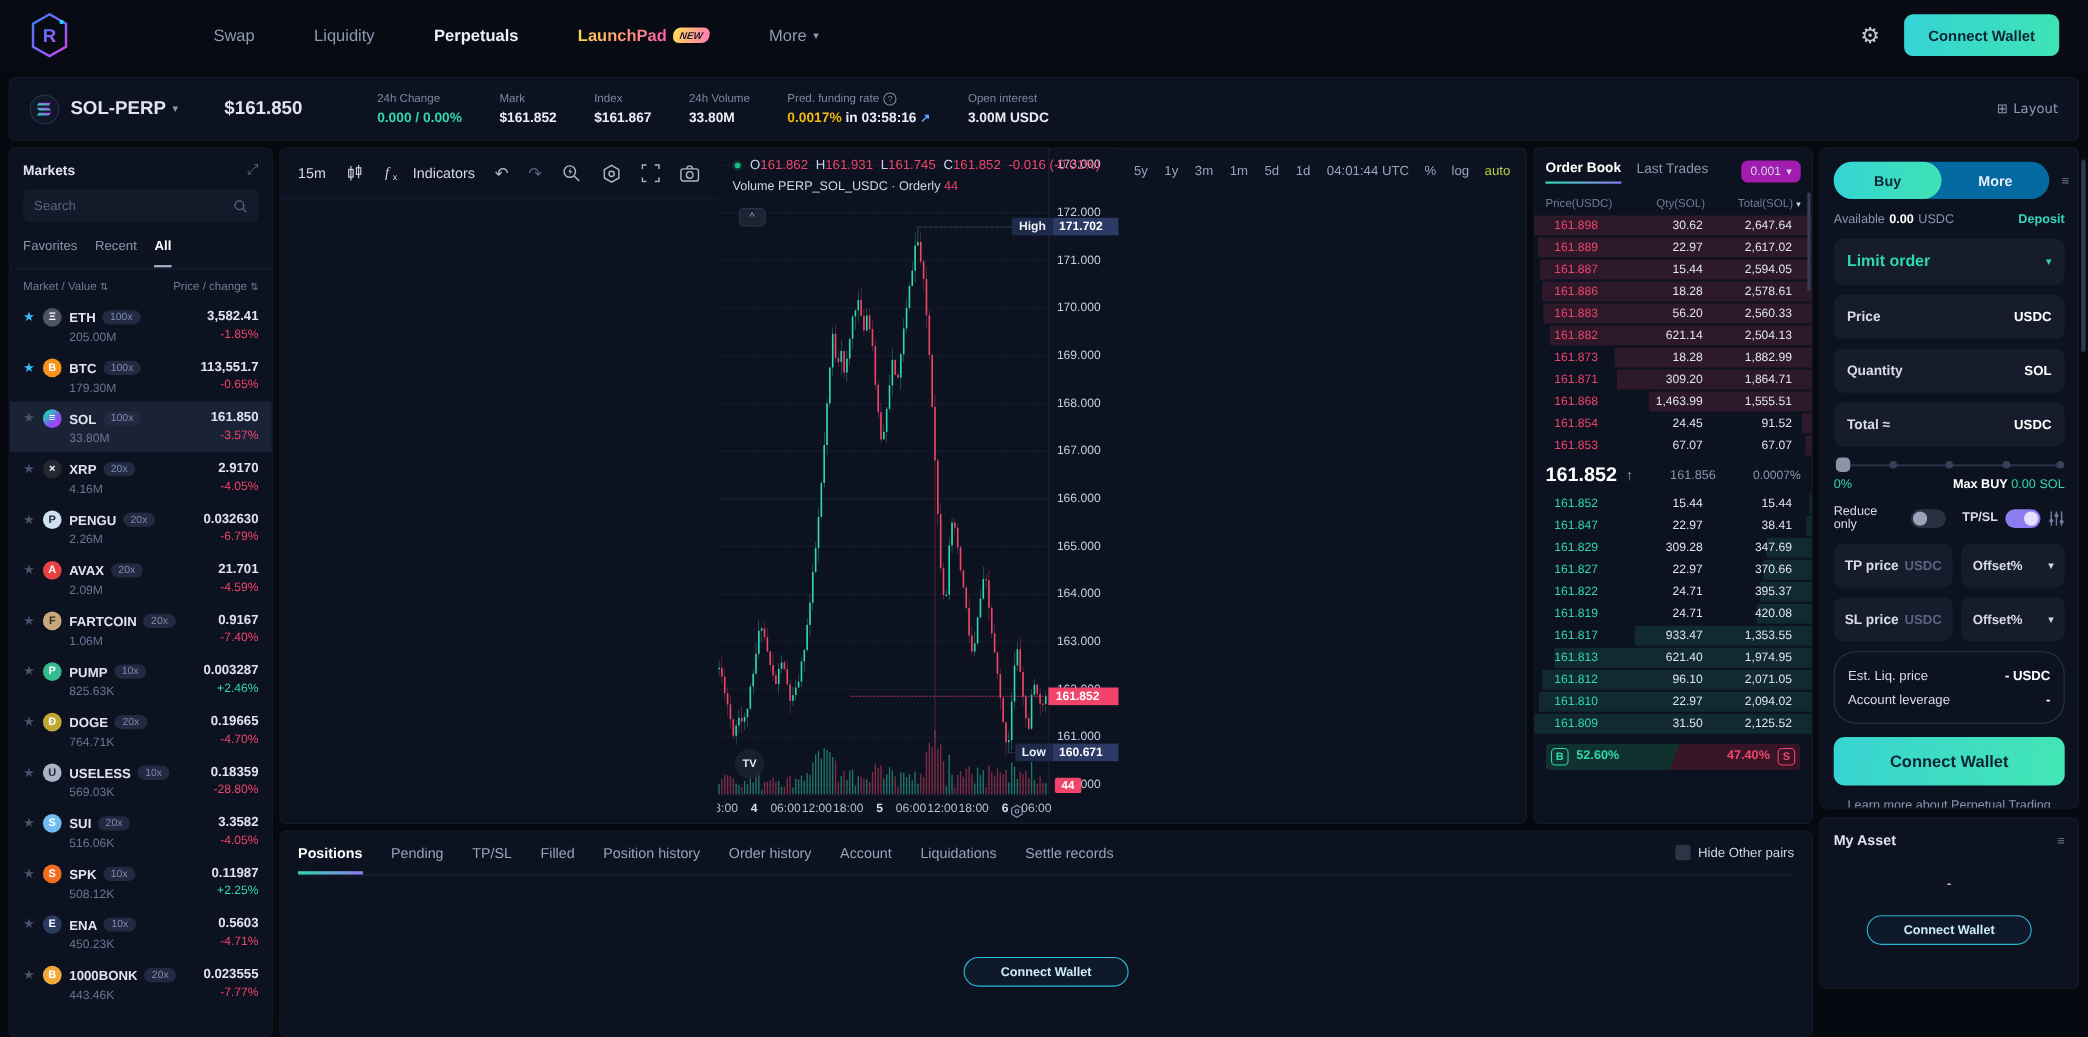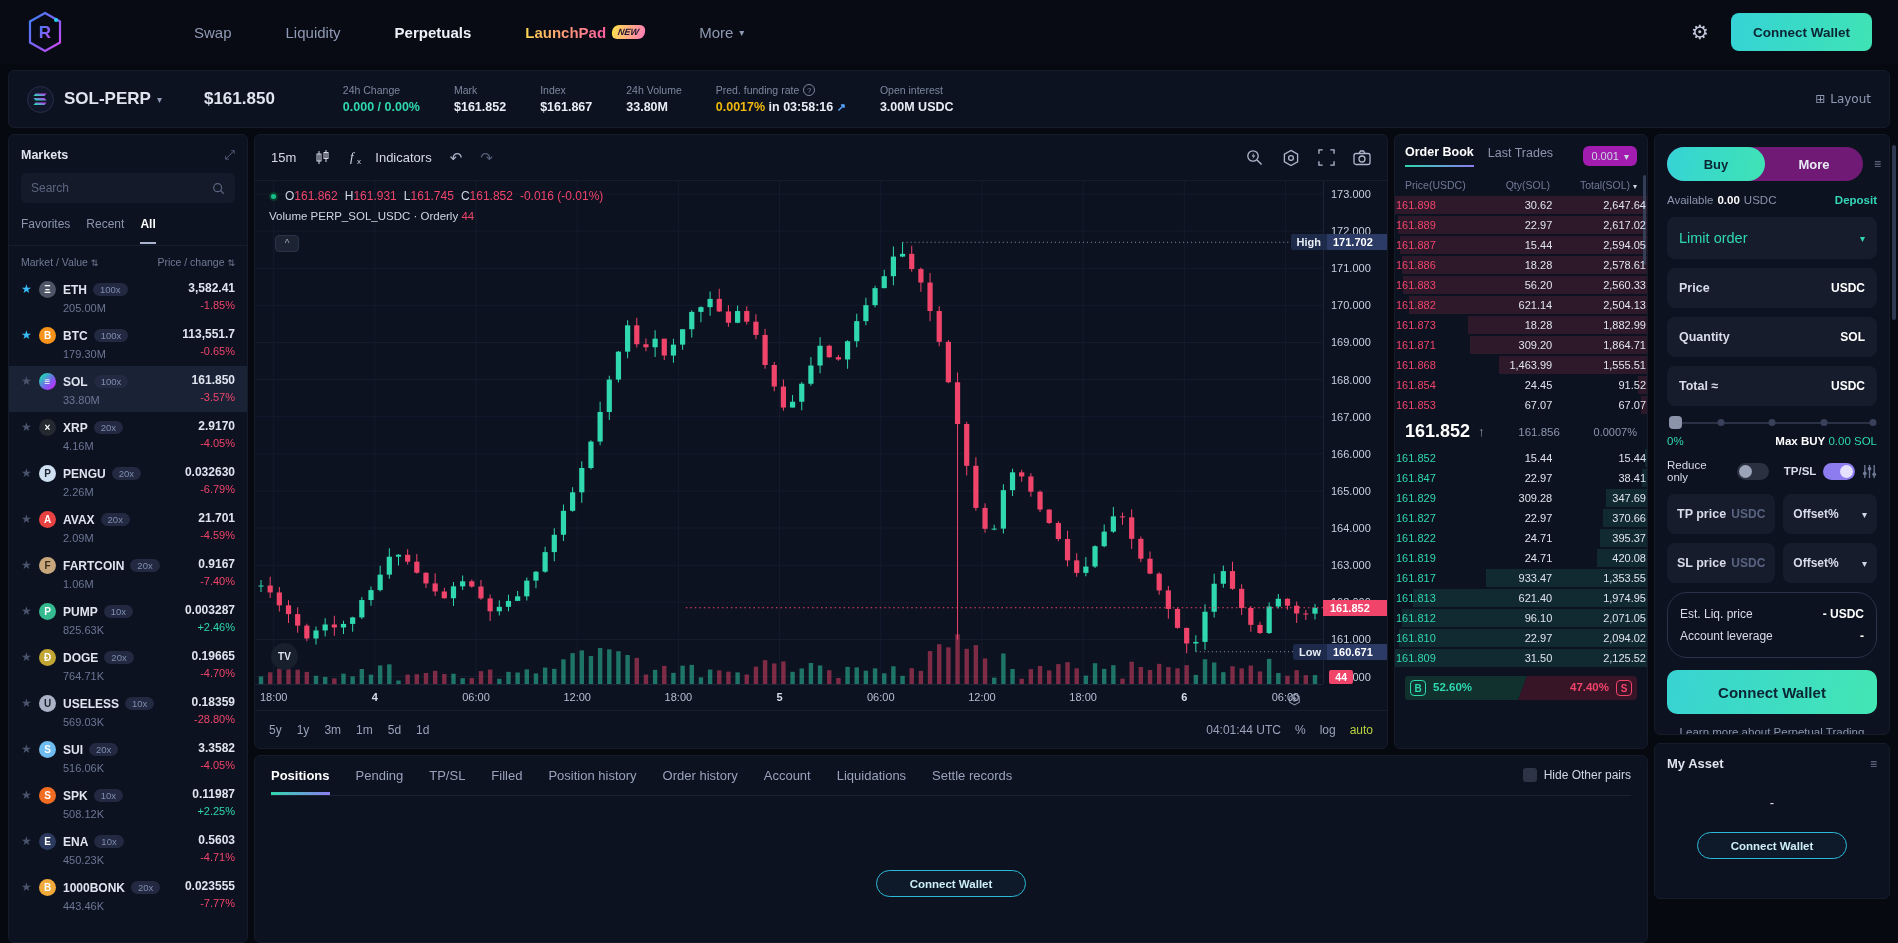--- a/index.html
+++ b/index.html
@@ -28,21 +28,21 @@
   .stat .sl{font-size:10.5px;color:#7c879f;display:flex;align-items:center;gap:4px}
   .stat .sv{font-size:12.5px;font-weight:700;margin-top:4px;color:#e8ecf4}
   .qmark{width:12px;height:12px;border:1px solid #7c879f;border-radius:50%;font-size:8px;display:inline-flex;align-items:center;justify-content:center;color:#7c879f}
   .extlink{color:#58a6ff;font-size:11px}
   .layout-btn{margin-left:auto;color:#8e99b3;font-size:12px;display:flex;align-items:center;gap:5px;cursor:pointer;font-family:"DejaVu Sans",sans-serif}
   
   .main{display:flex;gap:6px;padding:0 8px;height:809px}
   .markets{width:240px;padding:12px 0;overflow:hidden}
   .centerwrap{flex:1;display:flex;flex-direction:column;gap:6px;min-width:0}
   .upper{display:flex;gap:6px;height:615px}
-  .chartcard{flex:1;display:flex;flex-direction:column;min-width:0}
+  .chartcard{flex:1;display:flex;min-width:0}
   .orderbook{width:254px;padding:8px 0;position:relative}
   .tradecol{width:236px;display:flex;flex-direction:column;gap:8px}
   
   .mk-head{display:flex;align-items:center;justify-content:space-between;padding:0 12px 10px}
   .mk-title{font-size:12.5px;font-weight:700}
   .expand-ic{color:#5b6581;font-size:13px;cursor:pointer;font-family:"DejaVu Sans",sans-serif}
   .searchbox{margin:0 12px;height:30px;background:#141a29;border-radius:6px;display:flex;align-items:center;padding:0 10px}
   .searchbox input{flex:1;background:transparent;border:none;outline:none;color:#c6cede;font-size:12px;font-family:"Liberation Sans",sans-serif}
   .searchbox input::placeholder{color:#5b6581}
   .mk-tabs{display:flex;gap:16px;padding:14px 12px 8px;border-bottom:1px solid #161d2c}
@@ -94,51 +94,51 @@
   .rangebtn{color:#98a2ba;font-size:12px;margin-right:15px;cursor:pointer}
   .foot-right{margin-left:auto;display:flex;align-items:center;gap:14px;color:#98a2ba;font-size:12px}
   .autol{color:#b8d13f}
   
   .ob-tabs{display:flex;align-items:center;padding:2px 10px 8px;gap:14px}
   .ob-tab{font-size:12.5px;color:#8b95ad;cursor:pointer;padding-bottom:6px}
   .ob-tab.active{color:#fff;font-weight:700;border-bottom:2px solid;border-image:linear-gradient(90deg,#2fd8ae,#8d7bf0) 1}
   .tick-sel{margin-left:auto;background:#a21caf;border-radius:6px;color:#cfd6e4;font-size:11px;padding:4px 8px;display:flex;gap:5px;align-items:center;cursor:pointer}
   .ob-cols{display:flex;padding:4px 10px 4px;color:#6f7a95;font-size:10.5px}
   .ob-cols span:nth-child(1){flex:1}.ob-cols span:nth-child(2){flex:1;text-align:right}.ob-cols span:nth-child(3){flex:1.2;text-align:right}
-  .obrow{position:relative;display:flex;padding:0 1px;height:20px;align-items:center;font-size:11px;cursor:pointer}
+  .obrow{position:relative;display:flex;padding:0 18px;height:20px;align-items:center;font-size:11px;cursor:pointer}
   .obrow .depth{position:absolute;right:0;top:1px;bottom:1px}
   .obrow span{position:relative;z-index:1}
   .obrow .p{flex:1}.obrow .q{flex:1;text-align:right;color:#dfe4ee}.obrow .t{flex:1.2;text-align:right;color:#dfe4ee}
   .ask .p{color:#f0446b}.ask .depth{background:rgba(240,68,107,.14)}
   .bid .p{color:#2fd8ae}.bid .depth{background:rgba(47,216,174,.12)}
   .ob-mid{display:flex;align-items:center;padding:6px 10px;gap:8px}
   .ob-last{font-size:18px;font-weight:700;color:#fff}
   .ob-arrow{color:#9aa3b8;font-size:13px}
   .ob-mark{color:#8b95ad;font-size:11.5px;flex:1;text-align:center}
   .ob-fund{color:#8b95ad;font-size:11px}
   .ob-foot{position:relative;margin:8px 10px 0;height:24px;border-radius:4px;overflow:hidden;display:flex}
   .bz{background:#10312e;clip-path:polygon(0 0,100% 0,calc(100% - 9px) 100%,0 100%)}
   .sz{background:#381526;margin-left:-9px;clip-path:polygon(9px 0,100% 0,100% 100%,0 100%);flex:1}
   .ob-foot .bb{position:absolute;left:5px;top:4px;width:16px;height:16px;border:1px solid #2fd8ae;border-radius:4px;color:#2fd8ae;font-size:10px;font-weight:700;display:flex;align-items:center;justify-content:center}
   .ob-foot .bp{position:absolute;left:28px;top:5px;color:#2fd8ae;font-size:11.5px;font-weight:700}
   .ob-foot .sp{position:absolute;right:28px;top:5px;color:#f0446b;font-size:11.5px;font-weight:700}
   .ob-foot .sb{position:absolute;right:5px;top:4px;width:16px;height:16px;border:1px solid #f0446b;border-radius:4px;color:#f0446b;font-size:10px;font-weight:700;display:flex;align-items:center;justify-content:center}
   .ob-scroll{position:absolute;right:1px;top:40px;width:3px;height:90px;background:#343e56;border-radius:2px}
   
   .trade{height:601px;padding:12px;position:relative;overflow:hidden}
-  .side-tabs{background:#701a75;border-radius:18px;height:34px;display:flex;margin-right:14px}
+  .side-tabs{background:#0369a1;border-radius:18px;height:34px;display:flex;margin-right:14px}
   .side-tab{flex:1;display:flex;align-items:center;justify-content:center;font-size:13px;font-weight:700;color:#e8ecf4;cursor:pointer;border-radius:18px}
   .side-tab.buy.active{background:linear-gradient(100deg,#35d3d6,#3fe3b4);color:#0a2533}
   .mini-menu{position:absolute;right:8px;top:22px;color:#6f7a95;font-size:12px;cursor:pointer}
   .avail-row{display:flex;align-items:center;margin:13px 0 11px;font-size:11.5px}
   .avail-row .lbl{color:#8b95ad}
   .avail-row b{color:#fff;margin:0 4px}
   .deposit{margin-left:auto;color:#34d7b8;font-weight:700;cursor:pointer}
   .ordertype{height:42px;background:#161c2c;border-radius:8px;display:flex;align-items:center;padding:0 12px;cursor:pointer;margin-bottom:9px}
-  .ordertype span:first-child{color:#2fd8ae;font-size:14.5px;font-weight:400;flex:1}
+  .ordertype span:first-child{color:#2fd8ae;font-size:14.5px;font-weight:700;flex:1}
   .tchev{color:#2fd8ae;font-size:10px}
   .field{height:40px;background:#161c2c;border-radius:8px;display:flex;align-items:center;padding:0 12px;margin-bottom:9px;cursor:text}
   .flabel{color:#d7dce8;font-size:12.5px;font-weight:700;flex:1}
   .funit{color:#fff;font-size:12px;font-weight:700}
   .funit.gray{color:#596481}
   .slider{position:relative;height:16px;margin:8px 2px 4px;cursor:pointer}
   .strack{position:absolute;left:0;right:0;top:7px;height:2px;background:#2a3145}
   .sdot{position:absolute;top:4px;width:7px;height:7px;border-radius:50%;background:#39415a;transform:translateX(-50%)}
   .shandle{position:absolute;left:0;top:1px;width:13px;height:13px;border-radius:4px;background:#8b93a8}
   .pct-row{display:flex;align-items:center;font-size:11.5px;margin:4px 0 12px}

